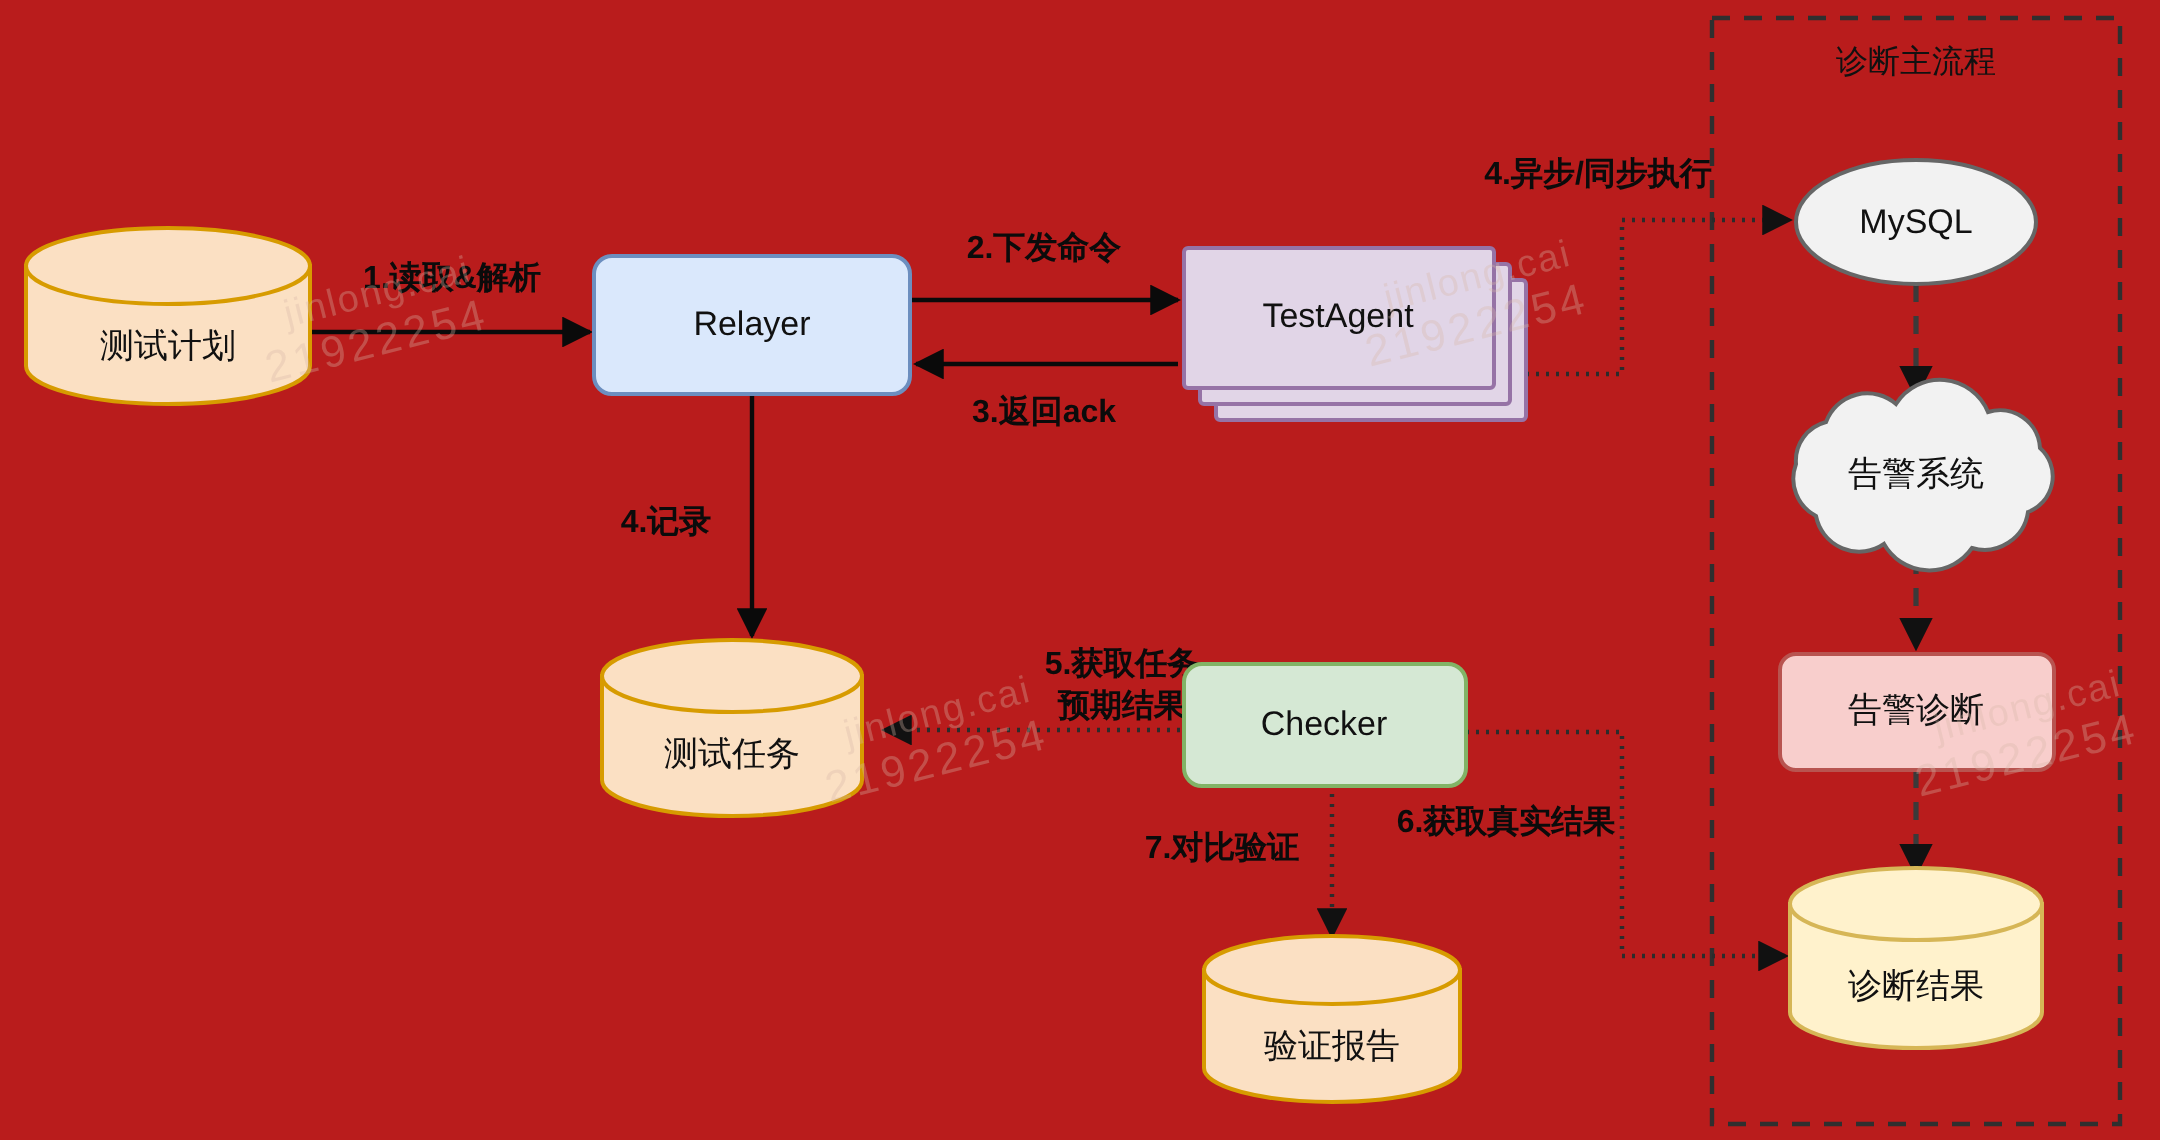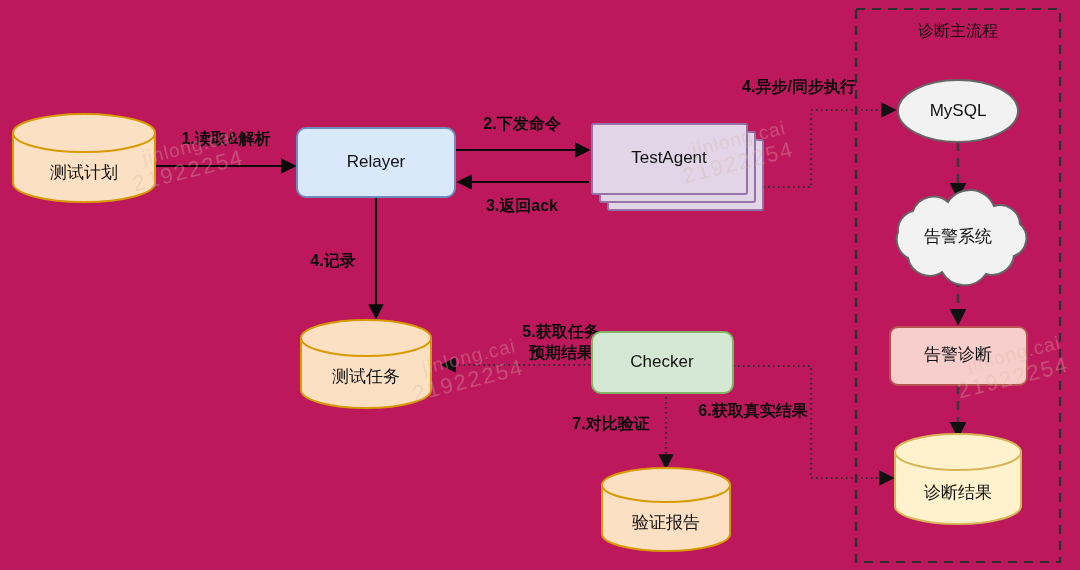--- a/index.html
+++ b/index.html
@@ -7,21 +7,21 @@
     padding: 0;
     background: #ffffff;
   }
   body {
     font-family: "Liberation Sans", "DejaVu Sans", sans-serif;
   }
   #canvas {
     position: relative;
     width: 1080px;
     height: 570px;
-    background: #be185d;
+    background: #b91c1c;
     overflow: hidden;
   }
   #diagram-svg {
     position: absolute;
     left: 0;
     top: 0;
     width: 1080px;
     height: 570px;
   }
   .wm-layer {

